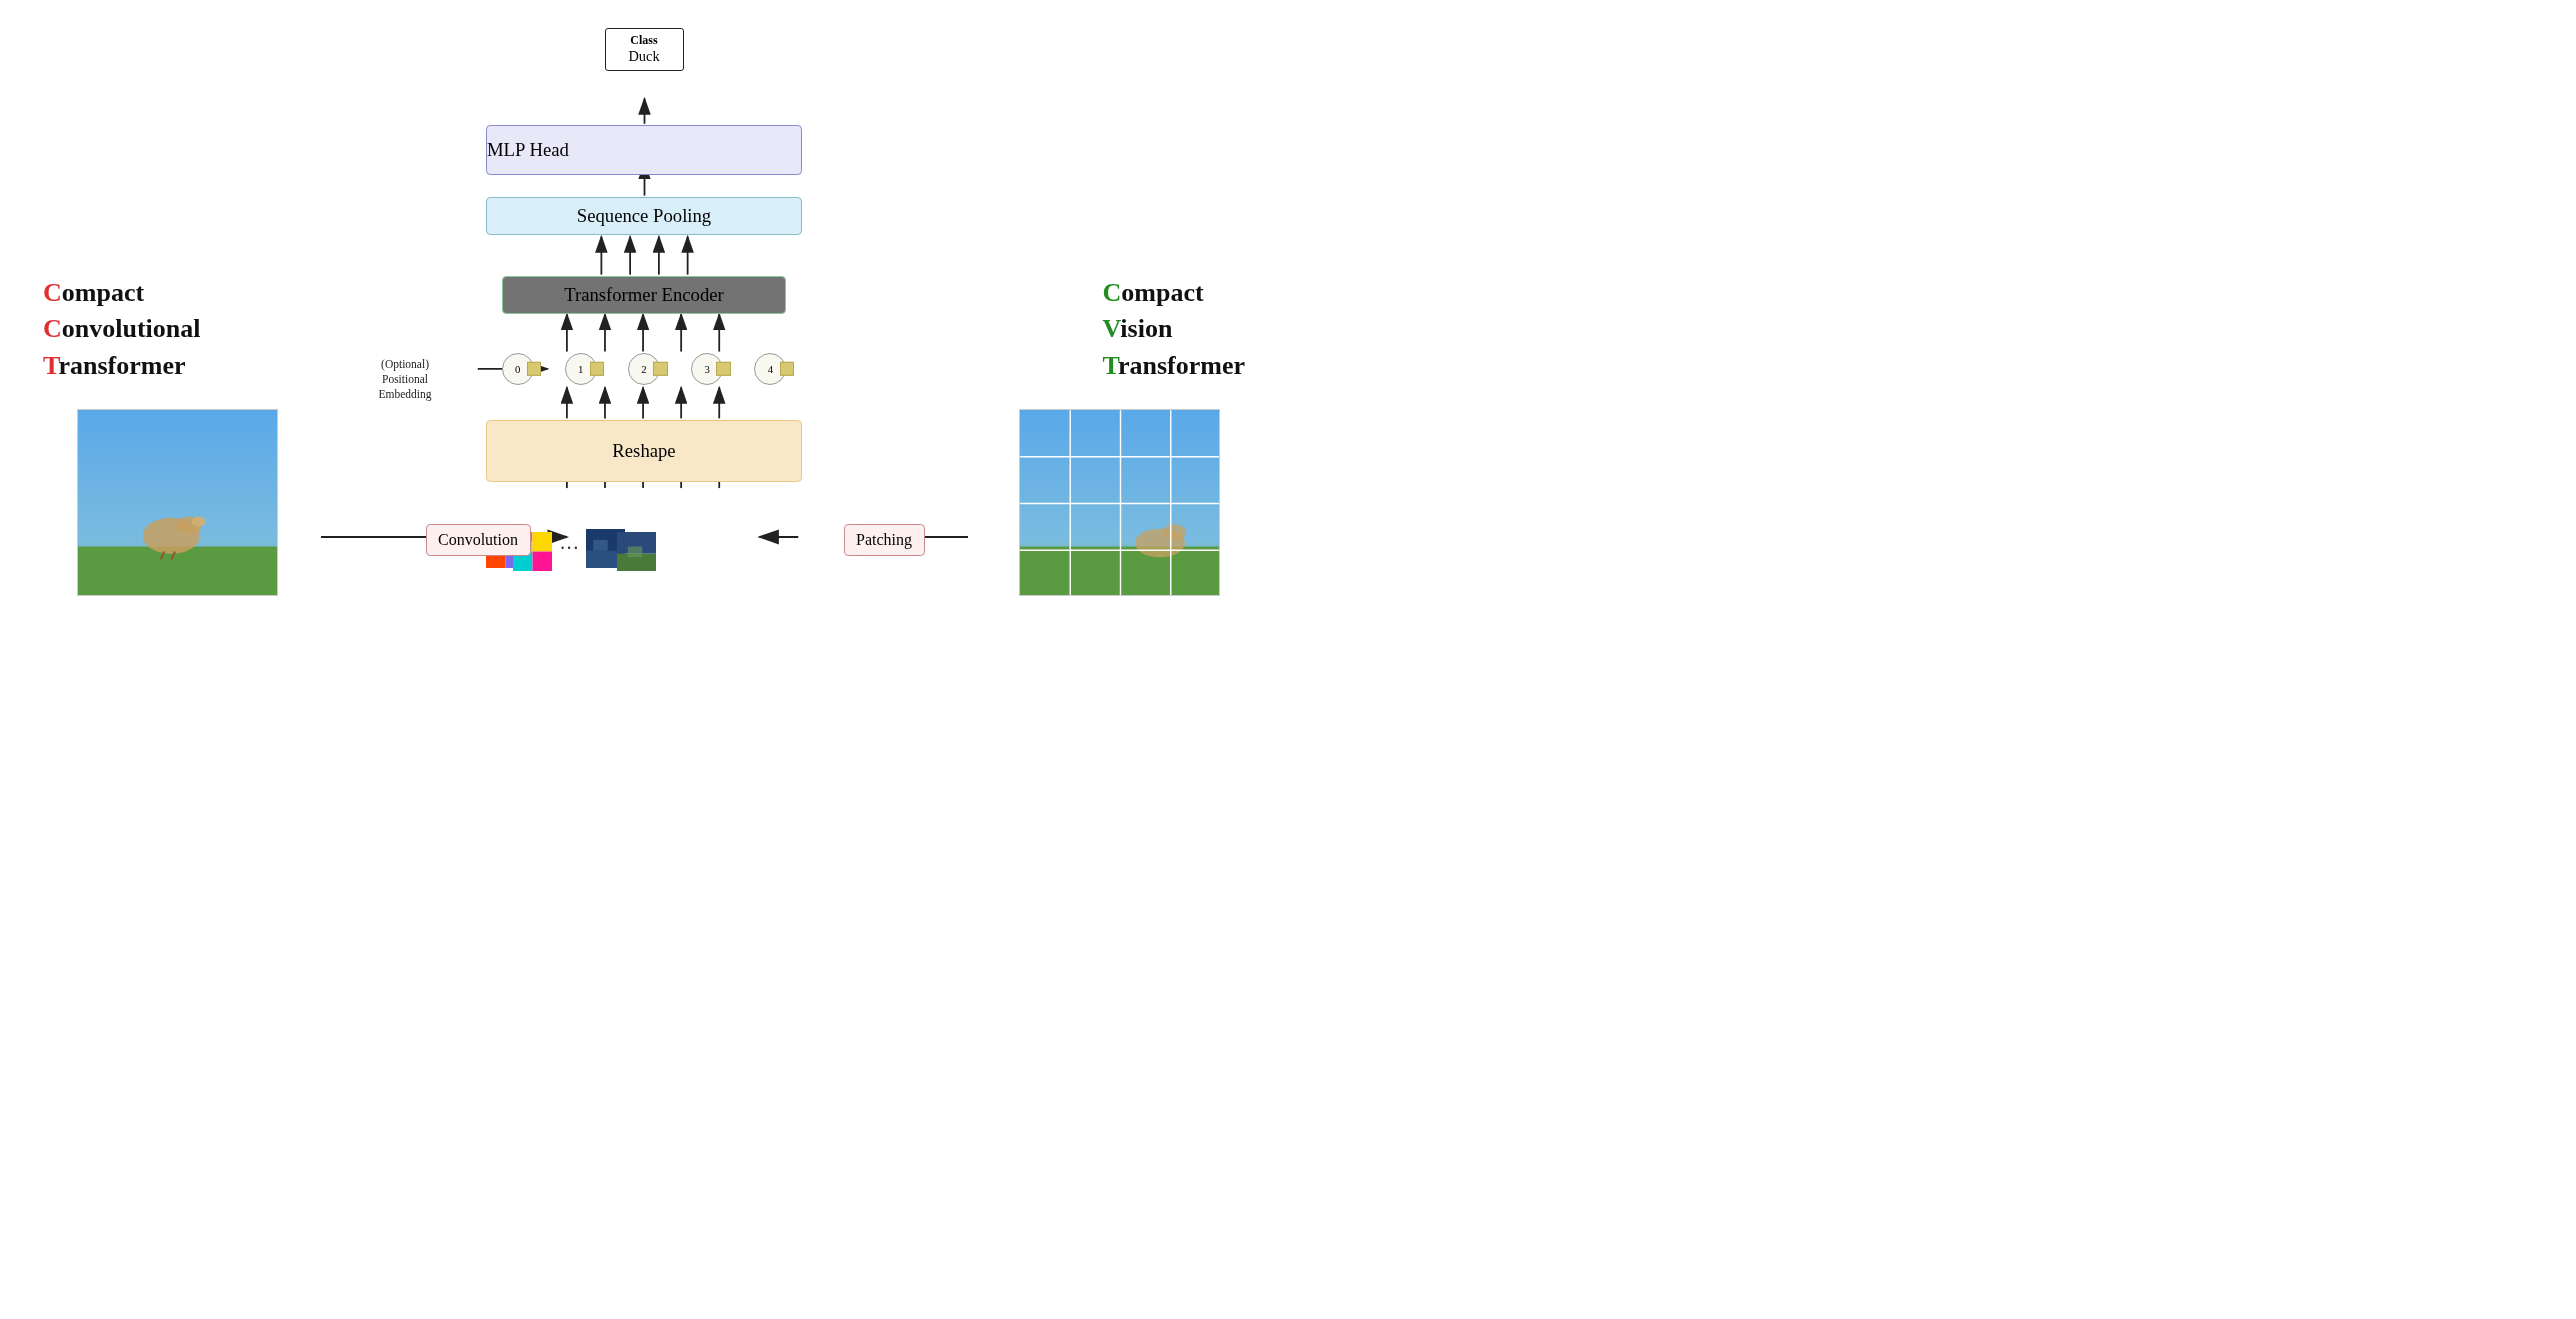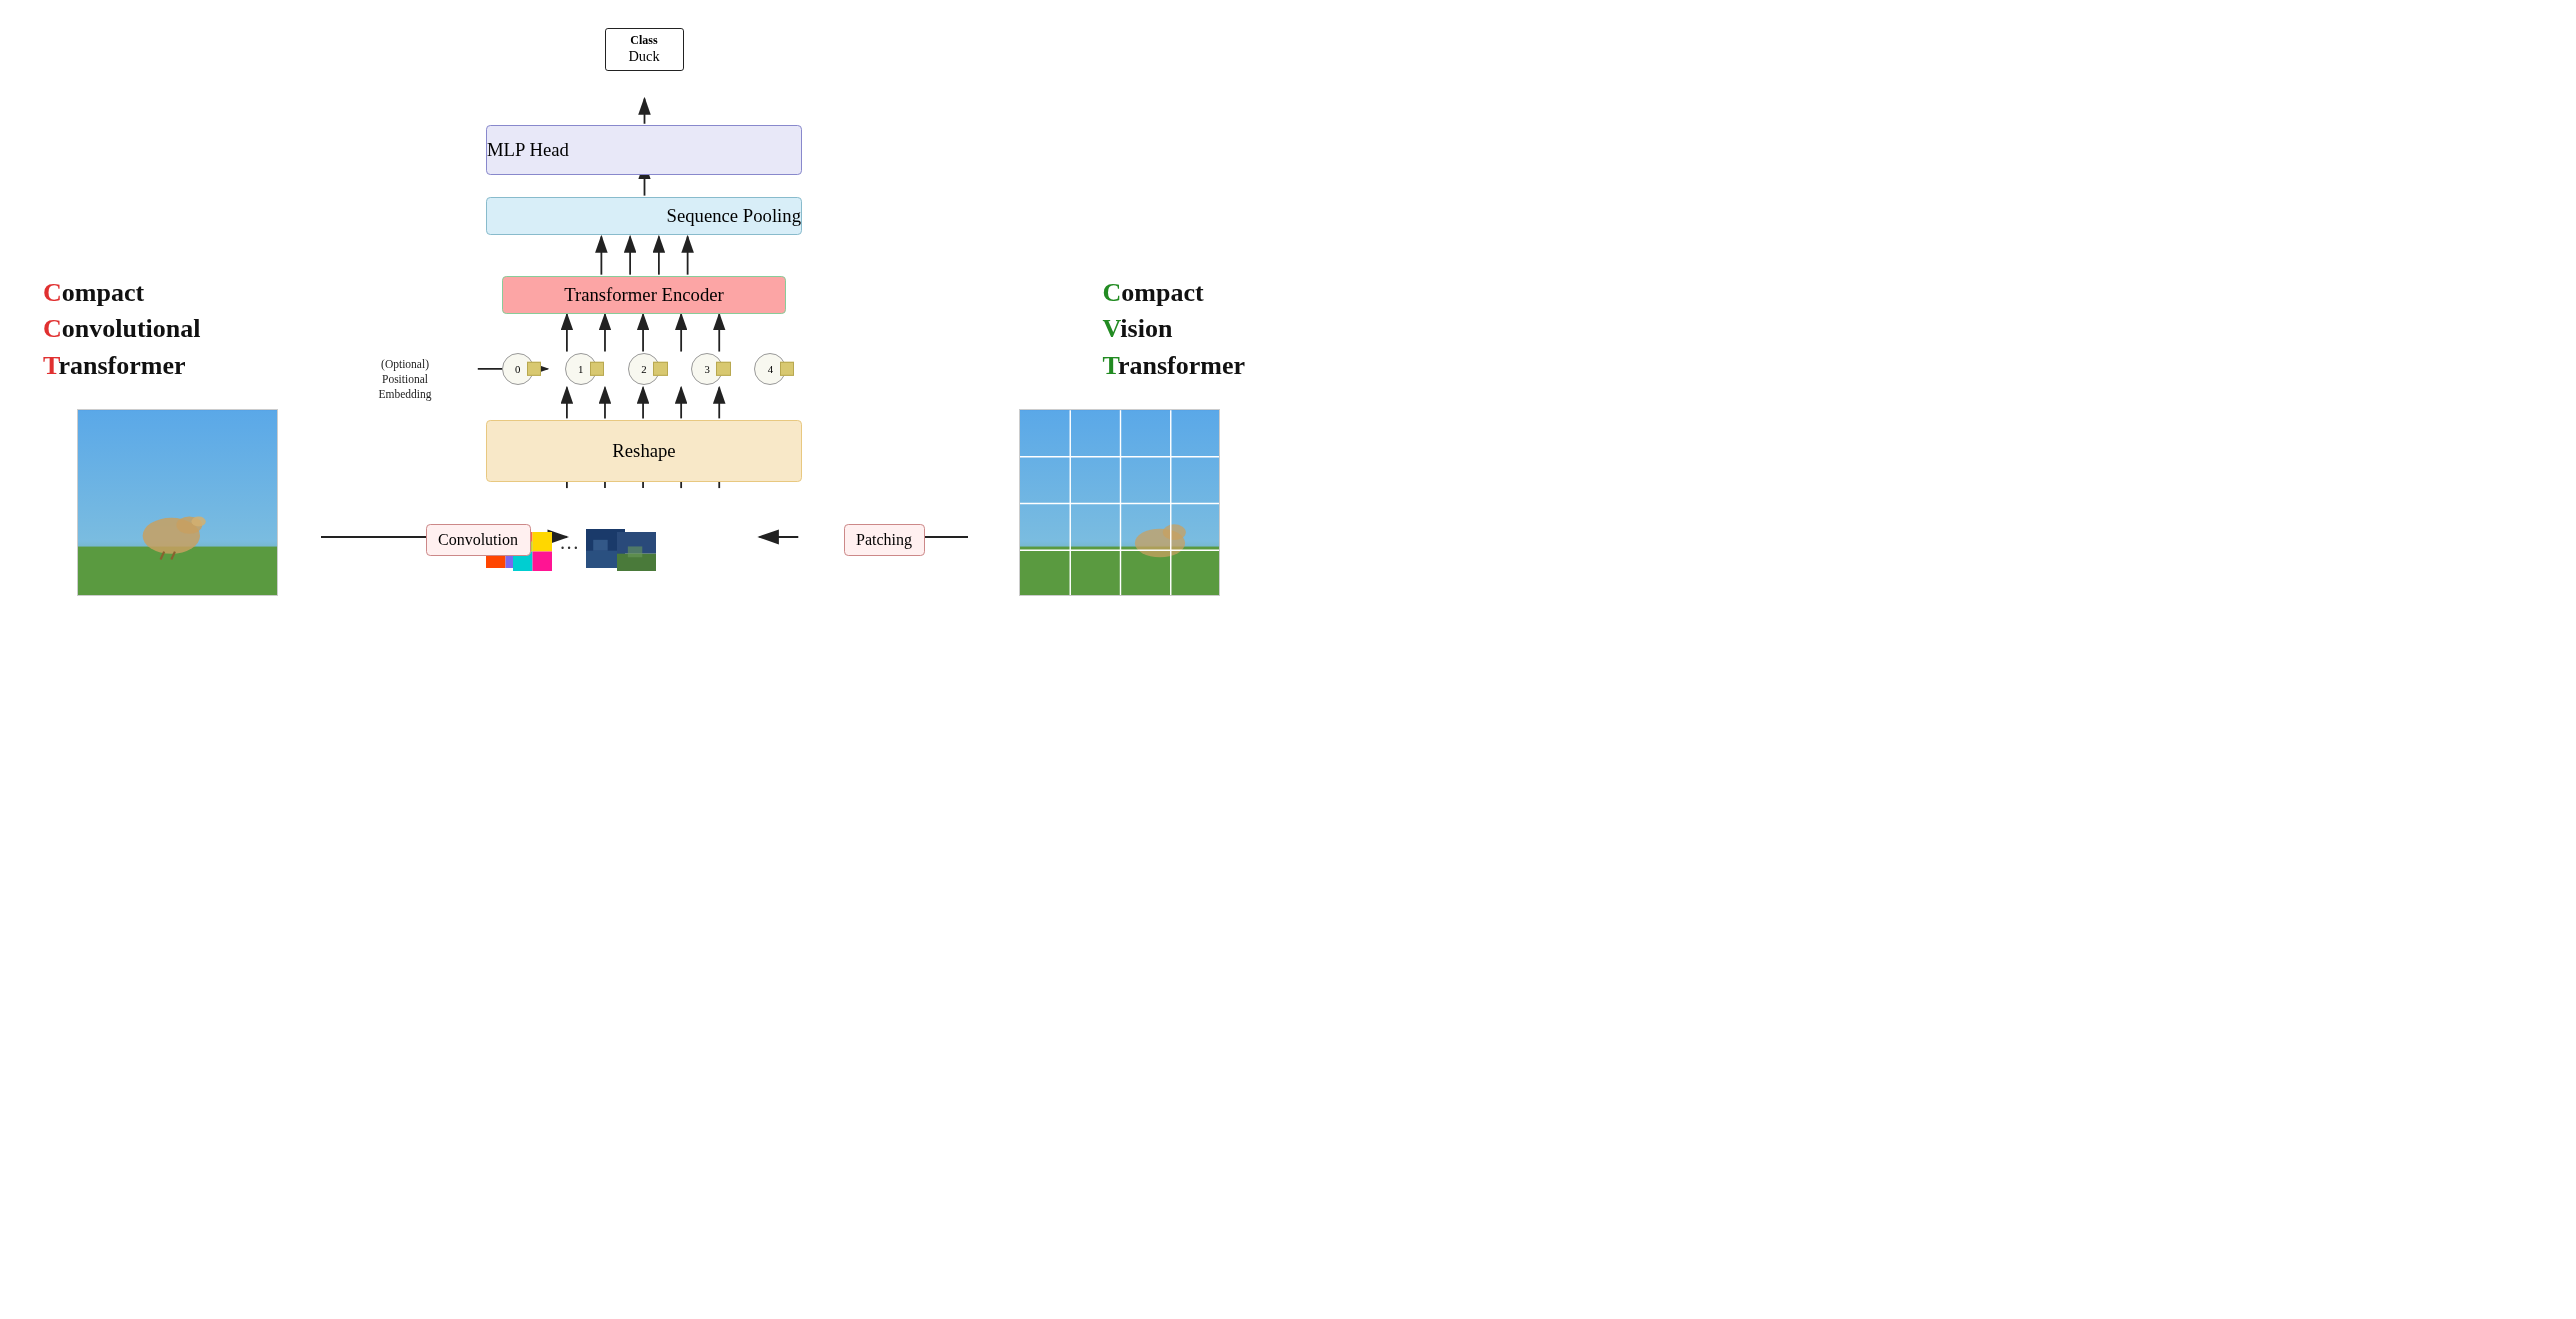--- a/index.html
+++ b/index.html
@@ -87,33 +87,33 @@
     }
 
     
     .seq-box {
       position: absolute;
       top: 176px;
       width: 316px;
       border: 1.4px solid #88bbcc;
       border-radius: 4.3px;
       background: #d8eef8;
-      text-align: right;
+      text-align: center;
       padding: 7.2px 0;
       font-size: 18.7px;
     }
 
     
     .enc-box {
       position: absolute;
       top: 255px;
       width: 284px;
       border: 1.4px solid #88cc99;
       border-radius: 4.3px;
-      background: #fca5a5;
+      background: #737373;
       text-align: center;
       padding: 7.2px 0;
       font-size: 18.7px;
     }
 
     
     .reshape-box {
       position: absolute;
       top: 399px;
       width: 316px;

